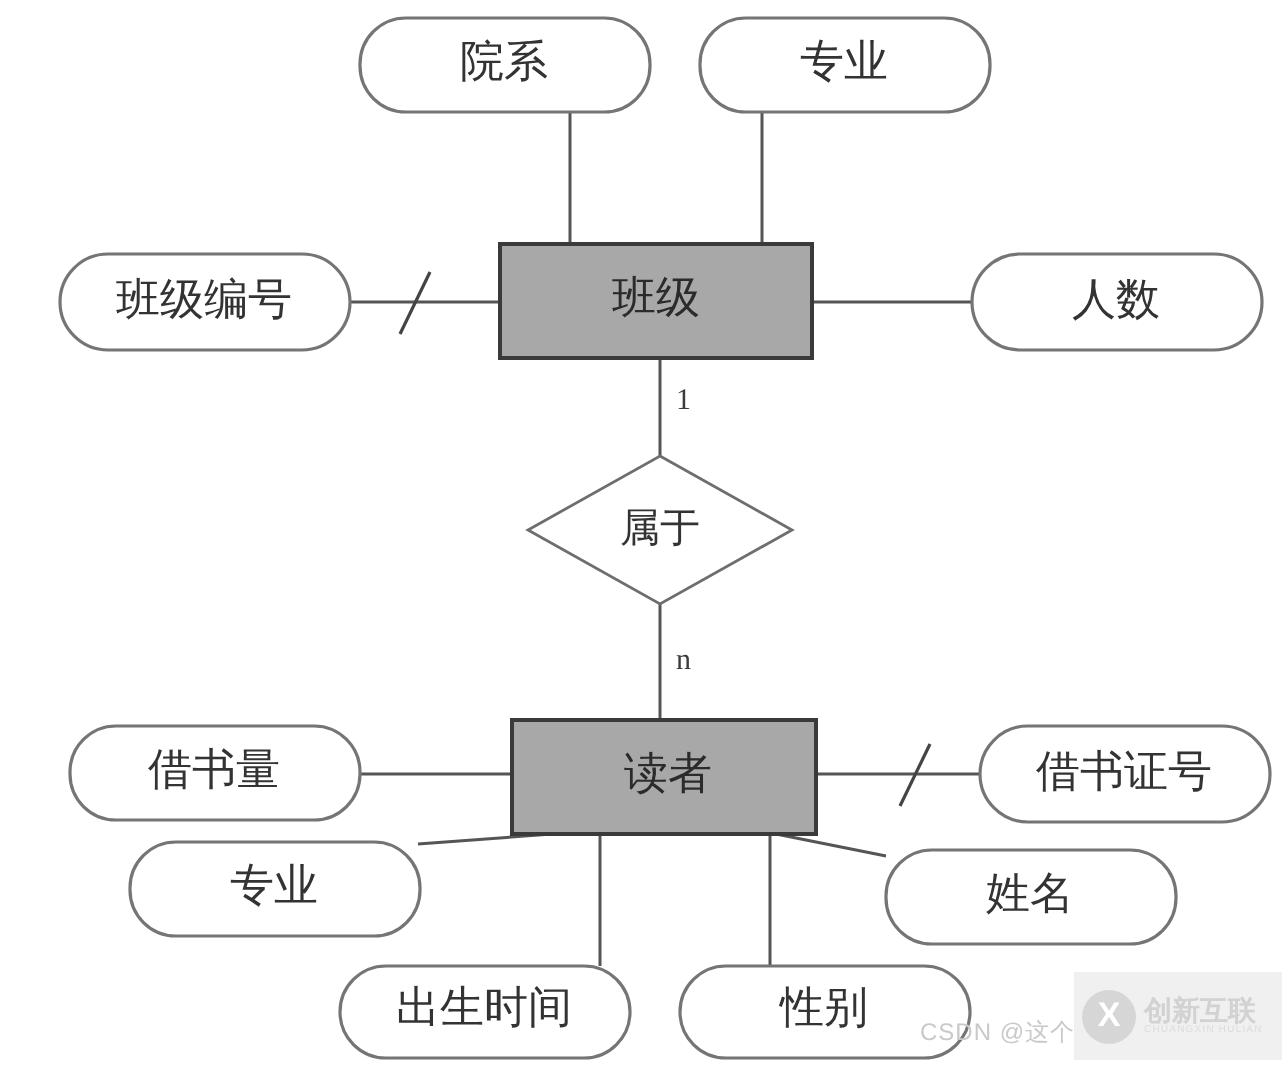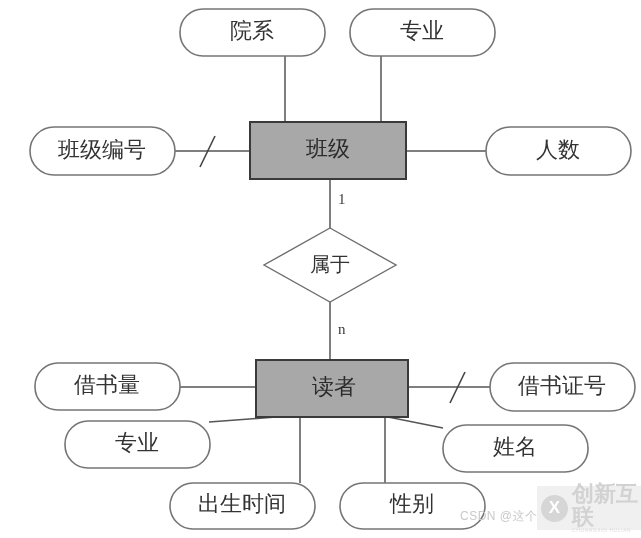--- a/index.html
+++ b/index.html
@@ -107,21 +107,21 @@
     justify-content: center;
     flex: none;
   }
   .wm-badge .wm-text {
     display: flex;
     flex-direction: column;
     line-height: 1.05;
   }
   .wm-badge .wm-main {
     font-family: "Liberation Sans", sans-serif;
-    font-size: 22px;
+    font-size: 14px;
     font-weight: bold;
     color: #d2d2d2;
   }
   .wm-badge .wm-sub {
     font-family: "Liberation Sans", sans-serif;
     font-size: 5px;
     color: #dcdcdc;
     letter-spacing: 0.6px;
   }
 </style>

